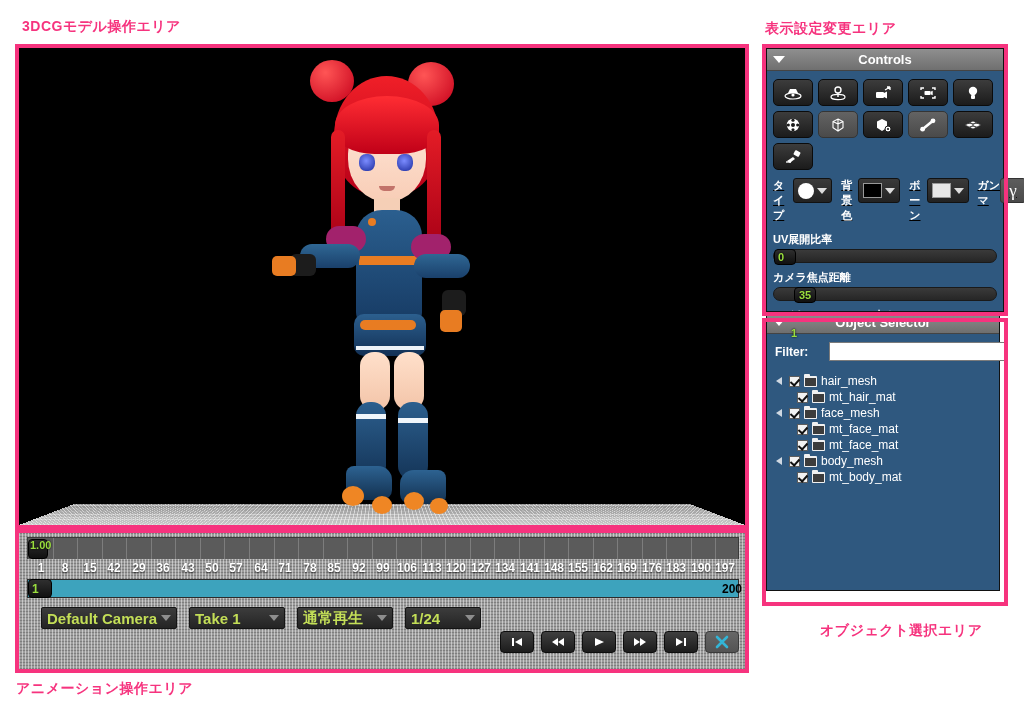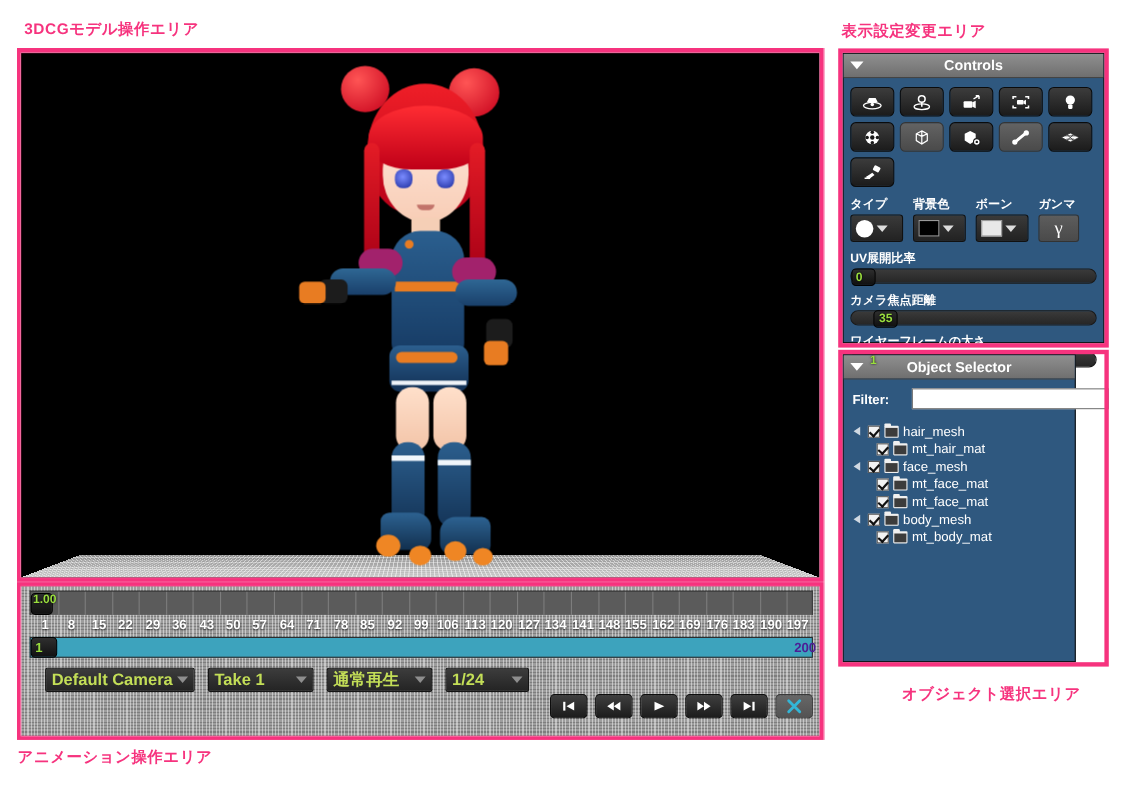--- a/index.html
+++ b/index.html
@@ -86,21 +86,21 @@
     border-radius: 5px;
     background: linear-gradient(#3c3c3c, #1b1b1b);
     border: 1px solid #0b0b0b;
     display: flex; align-items: center; justify-content: center;
     color: #fff;
   }
   .tool-btn.off { background: linear-gradient(#636363, #4a4a4a); border-color: #353535; }
   .tool-btn svg { display: block; }
 
   .sel-row { display: flex; gap: 9px; margin-top: 8px; }
-  .sel-grp { display: flex; flex-direction: column; }
+  .sel-grp { display: flex; flex-direction: row; text-decoration: underline; }
   .sel-lbl { color: #fff; font-size: 11px; font-weight: bold; margin-bottom: 2px; }
   .sel-box {
     height: 25px;
     background: linear-gradient(#3a3a3a, #222);
     border: 1px solid #111;
     border-radius: 3px;
     display: flex; align-items: center;
     padding: 0 4px; gap: 3px;
   }
   .swatch-circle { width: 16px; height: 16px; border-radius: 50%; background: #fff; }
@@ -131,21 +131,21 @@
   }
   .slider-val {
     position: absolute; top: 0px;
     color: #9ade3e; font-size: 11px; font-weight: bold;
     line-height: 14px;
     z-index: 3;
     text-shadow: 0 0 2px #000;
   }
 
   
-  #objsel { left: 766px; top: 322px; width: 212px; height: 280px; }
+  #objsel { left: 766px; top: 311px; width: 234px; height: 280px; }
   .filter-row { display: flex; align-items: center; gap: 21px; margin-bottom: 12px; }
   .filter-lbl { color: #fff; font-size: 12px; font-weight: bold; }
   .filter-input {
     flex: 1; height: 19px;
     background: #fff; border: 1px solid #7b7b7b;
   }
   .tree-row { display: flex; align-items: center; gap: 4px; height: 16px; margin-bottom: 0px; }
   .tree-row.child { padding-left: 22px; }
   .tw {
     width: 10px; height: 10px; position: relative;
@@ -232,21 +232,21 @@
     width: 24px; height: 19px;
     background: linear-gradient(#2f2f2f, #111);
     border: 1px solid #000; border-radius: 4px;
   }
   .time-val {
     position: absolute; left: 4px; top: 2px;
     color: #9ade3e; font-size: 12px; font-weight: bold; z-index: 3;
   }
   .time-end {
     position: absolute; right: -4px; top: 2px;
-    color: #4c1d95; font-size: 12px; font-weight: bold; z-index: 3;
+    color: #000000; font-size: 12px; font-weight: bold; z-index: 3;
   }
   .dd-row { position: relative; margin-top: 9px; height: 22px; }
   .dropdown {
     position: absolute; top: 0;
     height: 22px;
     background: linear-gradient(#3c3c3c, #242424);
     border: 1px solid #141414; border-radius: 2px;
     display: flex; align-items: center;
     padding: 0 5px;
   }
@@ -560,21 +560,21 @@
             <div class="tick" style="left: 663px;"></div>
             <div class="tick" style="left: 687px;"></div>
           </div>
         <div class="zoom-knob"></div>
         <div class="zoom-val">1.00</div>
       </div>
       <div class="ruler-nums" id="ruler-nums">
           <span style="left: 14px;">1</span>
           <span style="left: 38px;">8</span>
           <span style="left: 63px;">15</span>
-          <span style="left: 87px;">22</span>
+          <span style="left: 87px;">42</span>
           <span style="left: 112px;">29</span>
           <span style="left: 136px;">36</span>
           <span style="left: 161px;">43</span>
           <span style="left: 185px;">50</span>
           <span style="left: 209px;">57</span>
           <span style="left: 234px;">64</span>
           <span style="left: 258px;">71</span>
           <span style="left: 283px;">78</span>
           <span style="left: 307px;">85</span>
           <span style="left: 332px;">92</span>

